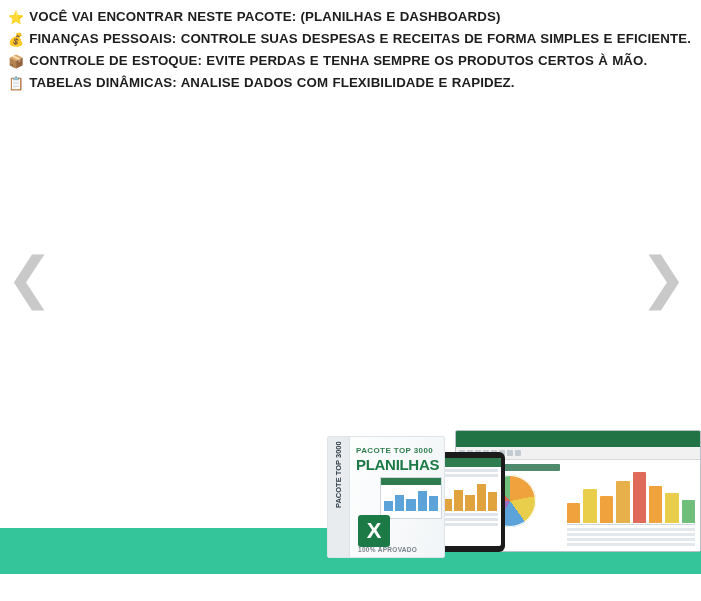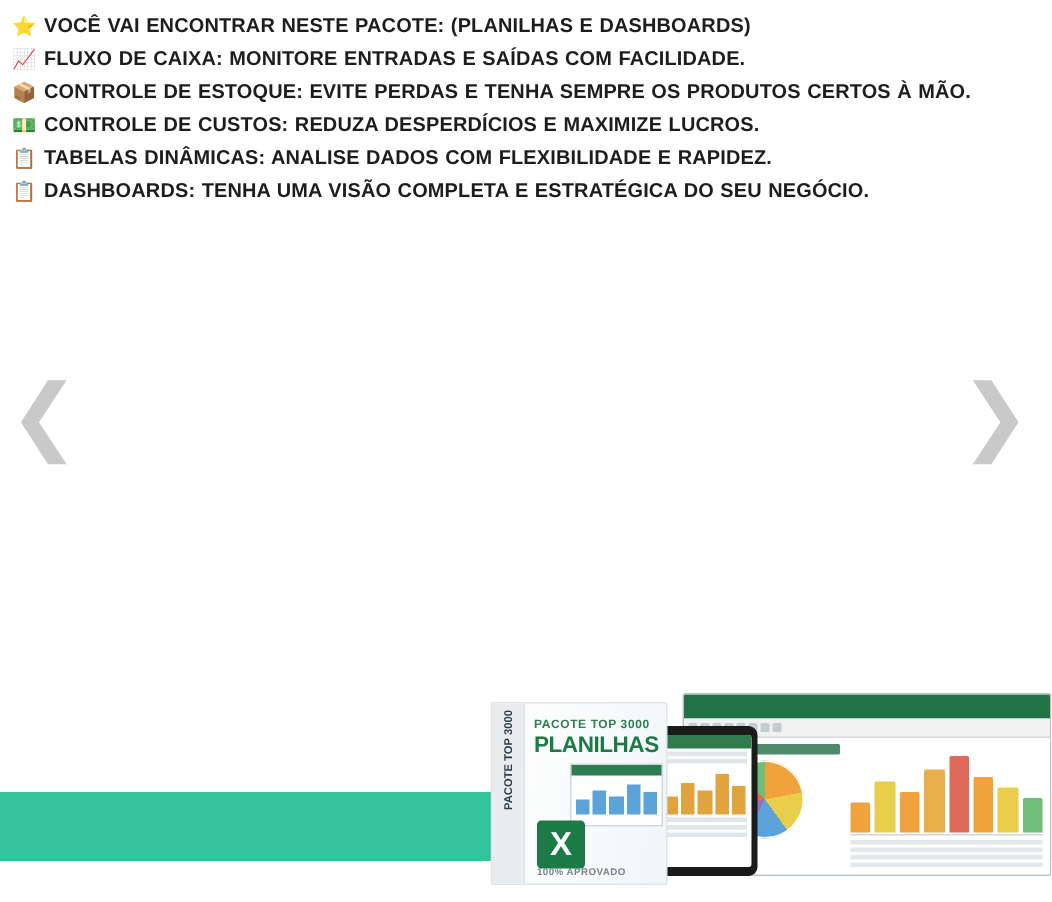--- a/index.html
+++ b/index.html
@@ -79,21 +79,21 @@
     left: 0; bottom: 0;
     width: 701px;
     height: 27px;
     background: #ffffff;
   }
 
   
   .product {
     position: absolute;
     left: 327px;
-    top: 462px;
+    top: 430px;
     width: 374px;
     height: 128px;
     overflow: hidden;
   }
   .monitor {
     position: absolute;
     left: 128px;
     top: 0;
     width: 246px;
     height: 122px;
@@ -306,33 +306,27 @@
 </head>
 <body>
 
 <div class="page">
 
   <div class="features">
     <div class="feature">
       <span class="emoji">⭐</span><span class="txt">Você vai encontrar neste pacote: (Planilhas e Dashboards)</span>
     </div>
     <div class="feature">
-      <span class="emoji">📈</span><span class="txt">Fluxo de caixa: Monitore entradas e saídas com facilidade.</span>
+      <span class="emoji">💰</span><span class="txt">Finanças pessoais: Controle suas despesas e receitas de forma simples e eficiente.</span>
     </div>
     <div class="feature">
       <span class="emoji">📦</span><span class="txt">Controle de estoque: Evite perdas e tenha sempre os produtos certos à mão.</span>
     </div>
     <div class="feature">
-      <span class="emoji">💵</span><span class="txt">Controle de custos: Reduza desperdícios e maximize lucros.</span>
-    </div>
-    <div class="feature">
       <span class="emoji">📋</span><span class="txt">Tabelas dinâmicas: Analise dados com flexibilidade e rapidez.</span>
-    </div>
-    <div class="feature">
-      <span class="emoji">📋</span><span class="txt">Dashboards: Tenha uma visão completa e estratégica do seu negócio.</span>
     </div>
   </div>
 
   <div class="arrow arrow-left">❮</div>
   <div class="arrow arrow-right">❯</div>
 
   <div class="green-band"></div>
   <div class="bottom-white"></div>
 
   <div class="product">

